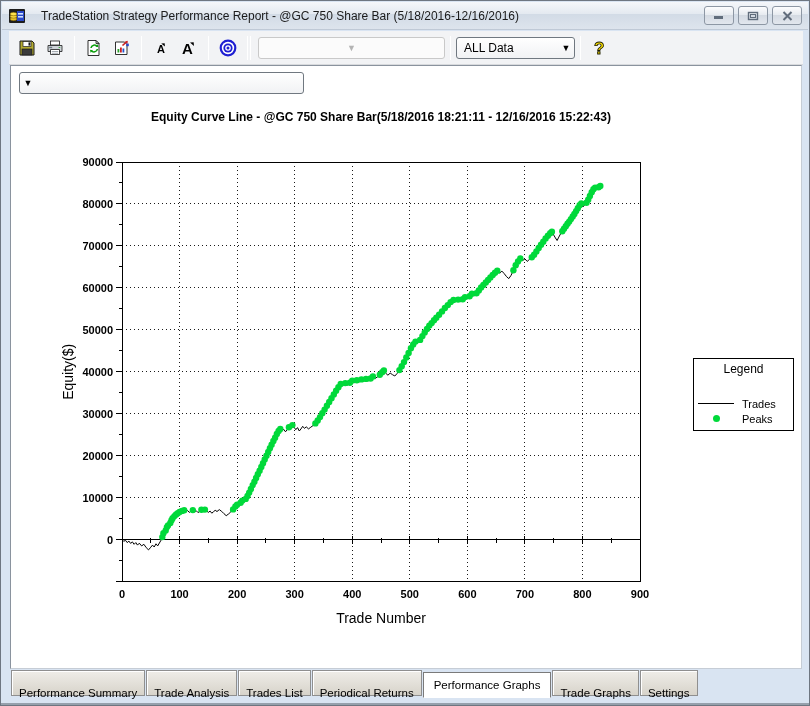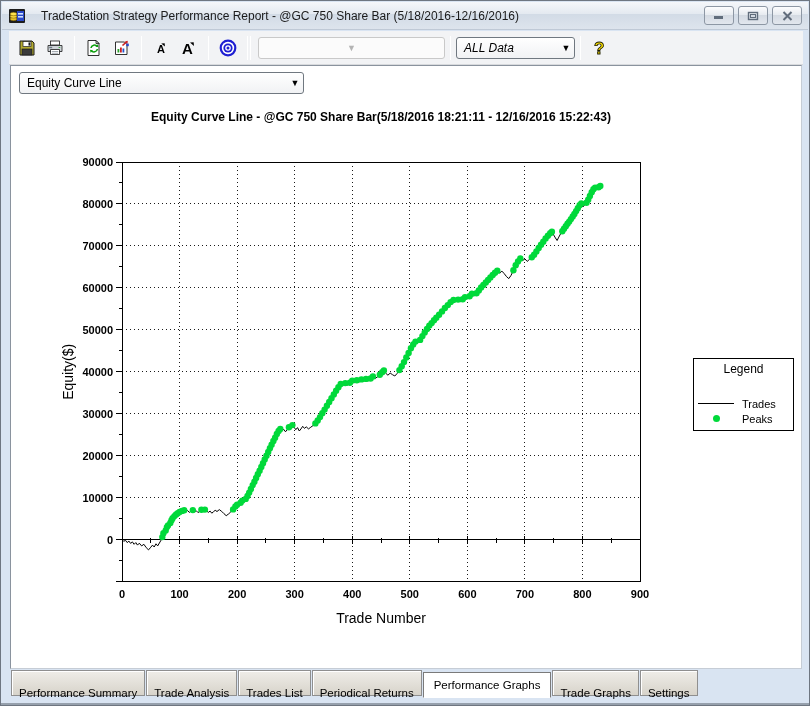--- a/index.html
+++ b/index.html
@@ -24,21 +24,21 @@
     border-bottom:1px solid #d8dadd;display:flex;align-items:center;padding:0 4px;}
   .tbtn{width:26px;height:26px;display:flex;align-items:center;justify-content:center;margin:0 1px;}
   .tsep{width:1px;height:24px;background:#c6cacf;border-right:1px solid #ffffff;margin:0 5px;}
   .combo{height:22px;border-radius:3px;display:flex;align-items:center;font-size:12px;position:relative;}
   .combo .cval{flex:1;padding:0 7px;white-space:nowrap;overflow:hidden;}
   .combo .arrow{width:16px;text-align:center;font-size:9px;line-height:20px;}
   .combo.enabled{background:linear-gradient(#ffffff,#f1f2f4);border:1px solid #707880;color:#000;}
   .combo.disabled{background:#fbfbfb;border:1px solid #c9c9c9;color:#9d9d9d;}
   .combo.disabled .arrow{color:#b4b4b4;}
   .acct{width:187px;margin-left:2px;flex-direction:column;}
-  .alldata{width:119px;font-style:italic;}
+  .alldata{width:119px;}
   .helpbtn{width:26px;height:26px;display:flex;align-items:center;justify-content:center;}
 
   
   .content{position:absolute;left:9px;top:64px;width:792px;height:604px;background:#ffffff;
     border:1px solid #8a939e;border-bottom-color:#c6cdd6;border-right-color:#c6cdd6;}
   .graph-combo{position:absolute;left:8px;top:6px;width:285px;}
   .chart-title{position:absolute;left:0;top:44px;width:740px;text-align:center;
     font-size:12px;font-weight:bold;color:#000;}
   .chart-svg{position:absolute;left:0;top:0;width:792px;height:604px;}
   svg text{font-family:"Liberation Sans",sans-serif;}
@@ -184,21 +184,20 @@
     <div class="tsep"></div>
     <div class="helpbtn">
       <svg width="18" height="20" viewBox="0 0 18 20">
         <text x="4" y="16" font-size="17" font-weight="bold" fill="#ffe400" stroke="#1a1a00" stroke-width="0.9">?</text>
       </svg>
     </div>
   </div>
 
   <div class="content">
     <div class="combo enabled graph-combo">
-      <div class="cval">Equity Curve Line</div>
       <div class="arrow">▼</div>
     </div>
     <div class="chart-title">Equity Curve Line - @GC 750 Share Bar(5/18/2016 18:21:11 - 12/16/2016 15:22:43)</div>
     <div class="chart-svg" id="chart-holder"><svg width="792" height="604" viewBox="0 0 792 604">
           <line class="grid" x1="168.55555555555554" y1="96" x2="168.55555555555554" y2="515.6"></line>
           <line class="grid" x1="226.11111111111111" y1="96" x2="226.11111111111111" y2="515.6"></line>
           <line class="grid" x1="283.66666666666663" y1="96" x2="283.66666666666663" y2="515.6"></line>
           <line class="grid" x1="341.22222222222223" y1="96" x2="341.22222222222223" y2="515.6"></line>
           <line class="grid" x1="398.77777777777777" y1="96" x2="398.77777777777777" y2="515.6"></line>
           <line class="grid" x1="456.3333333333333" y1="96" x2="456.3333333333333" y2="515.6"></line>

